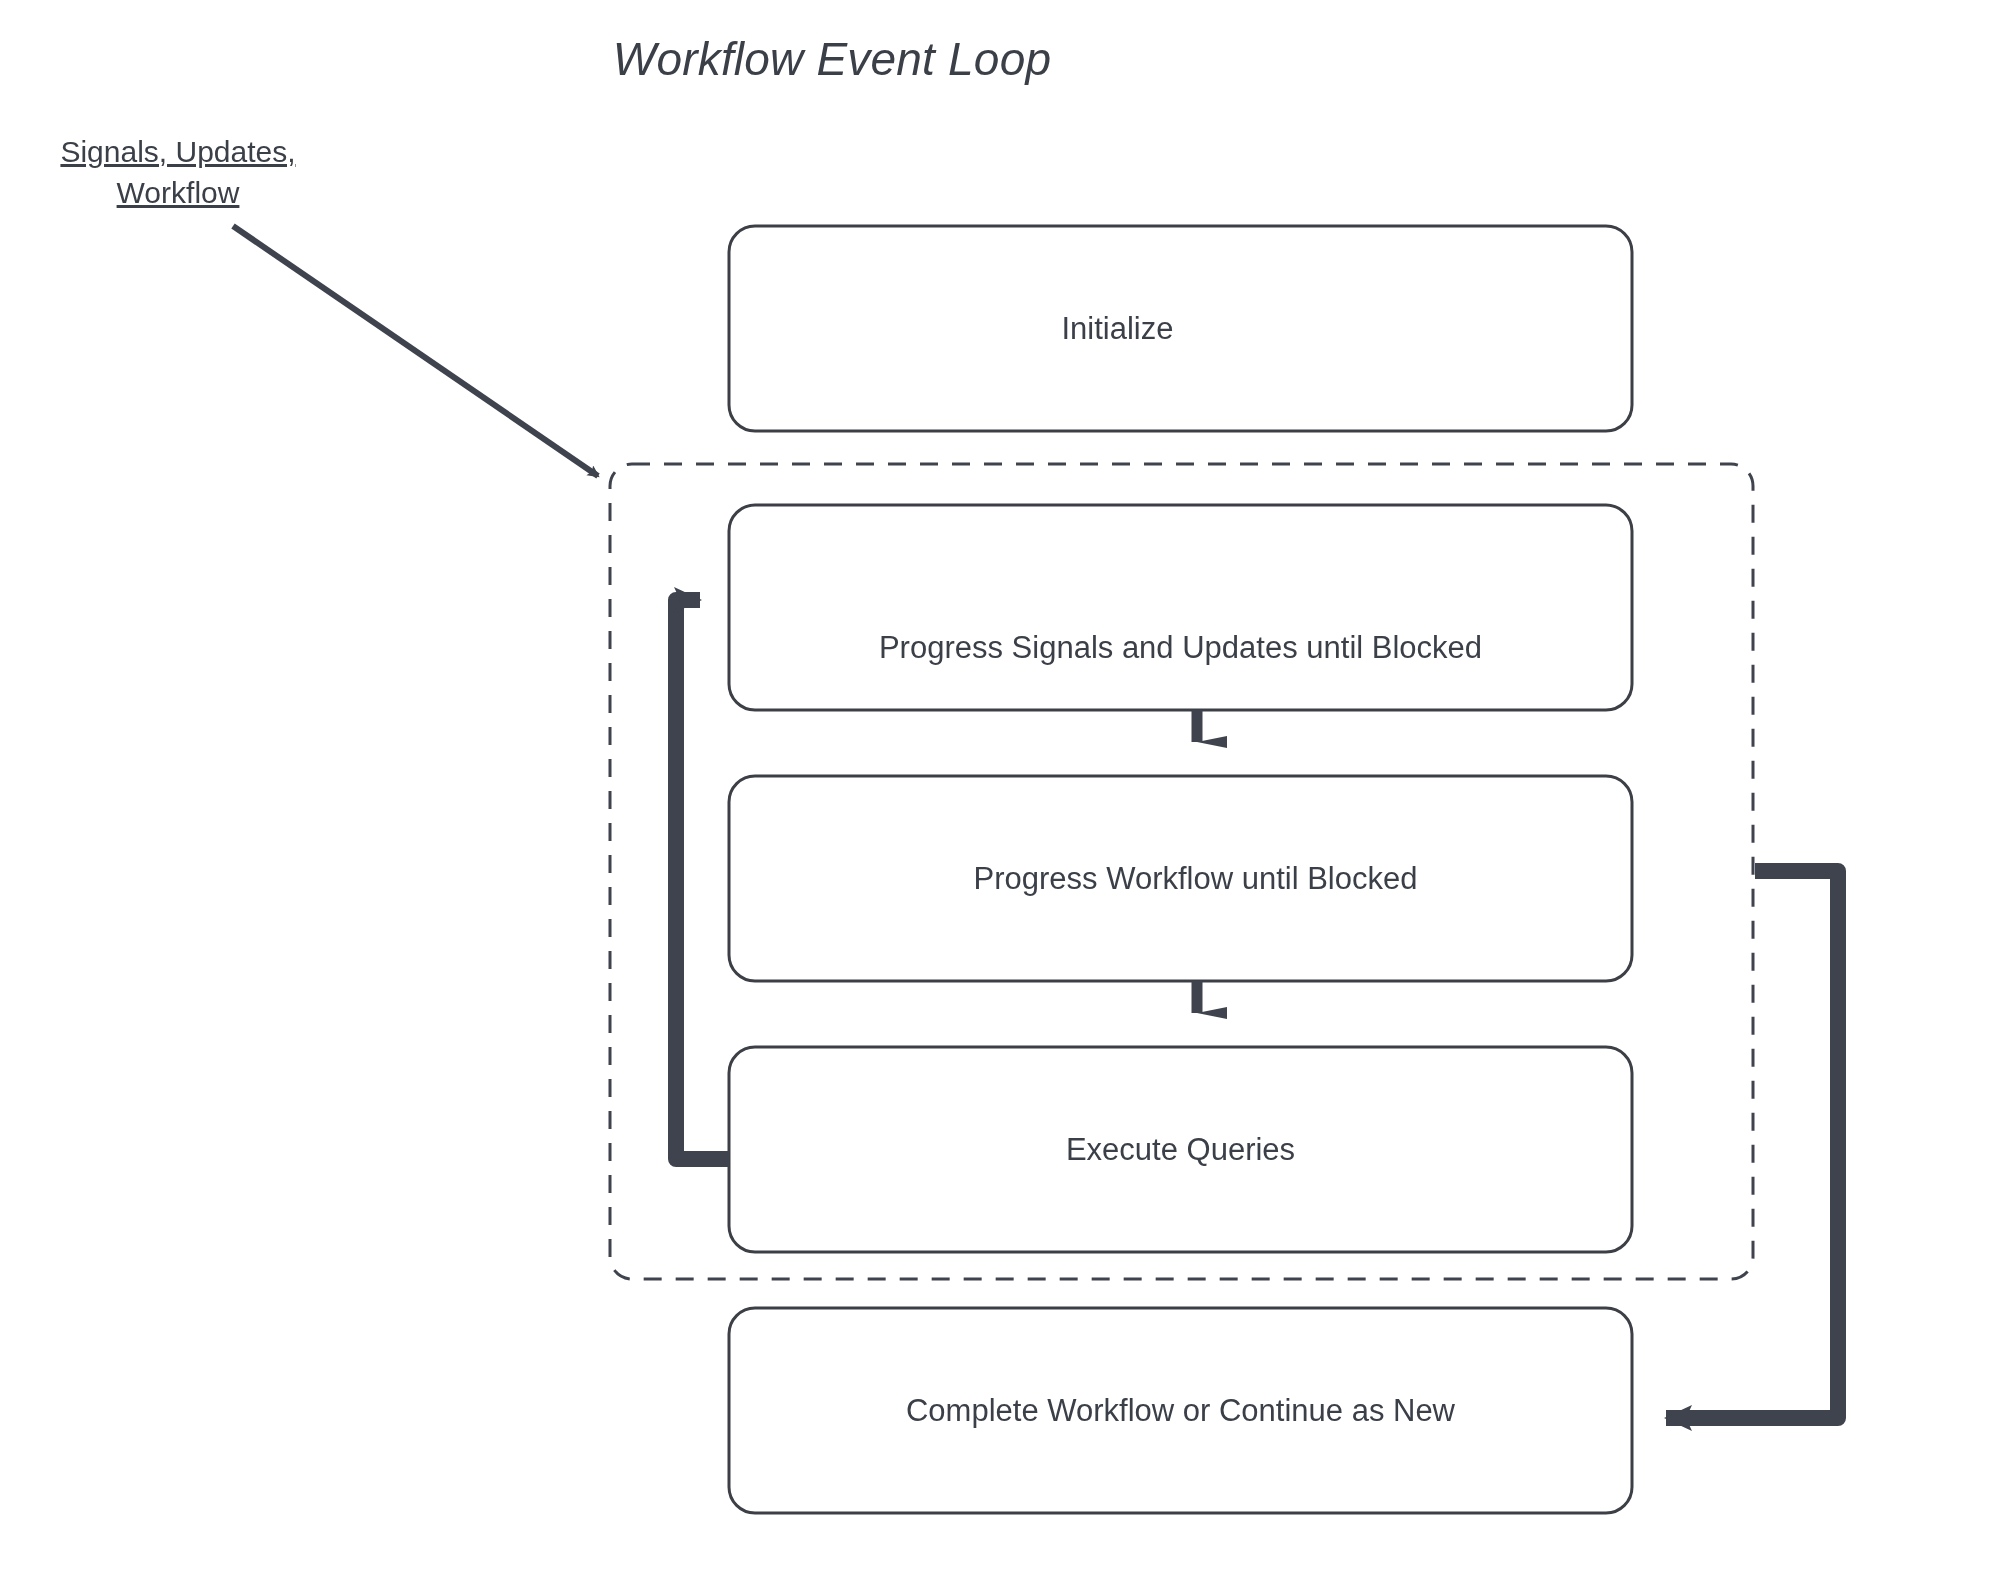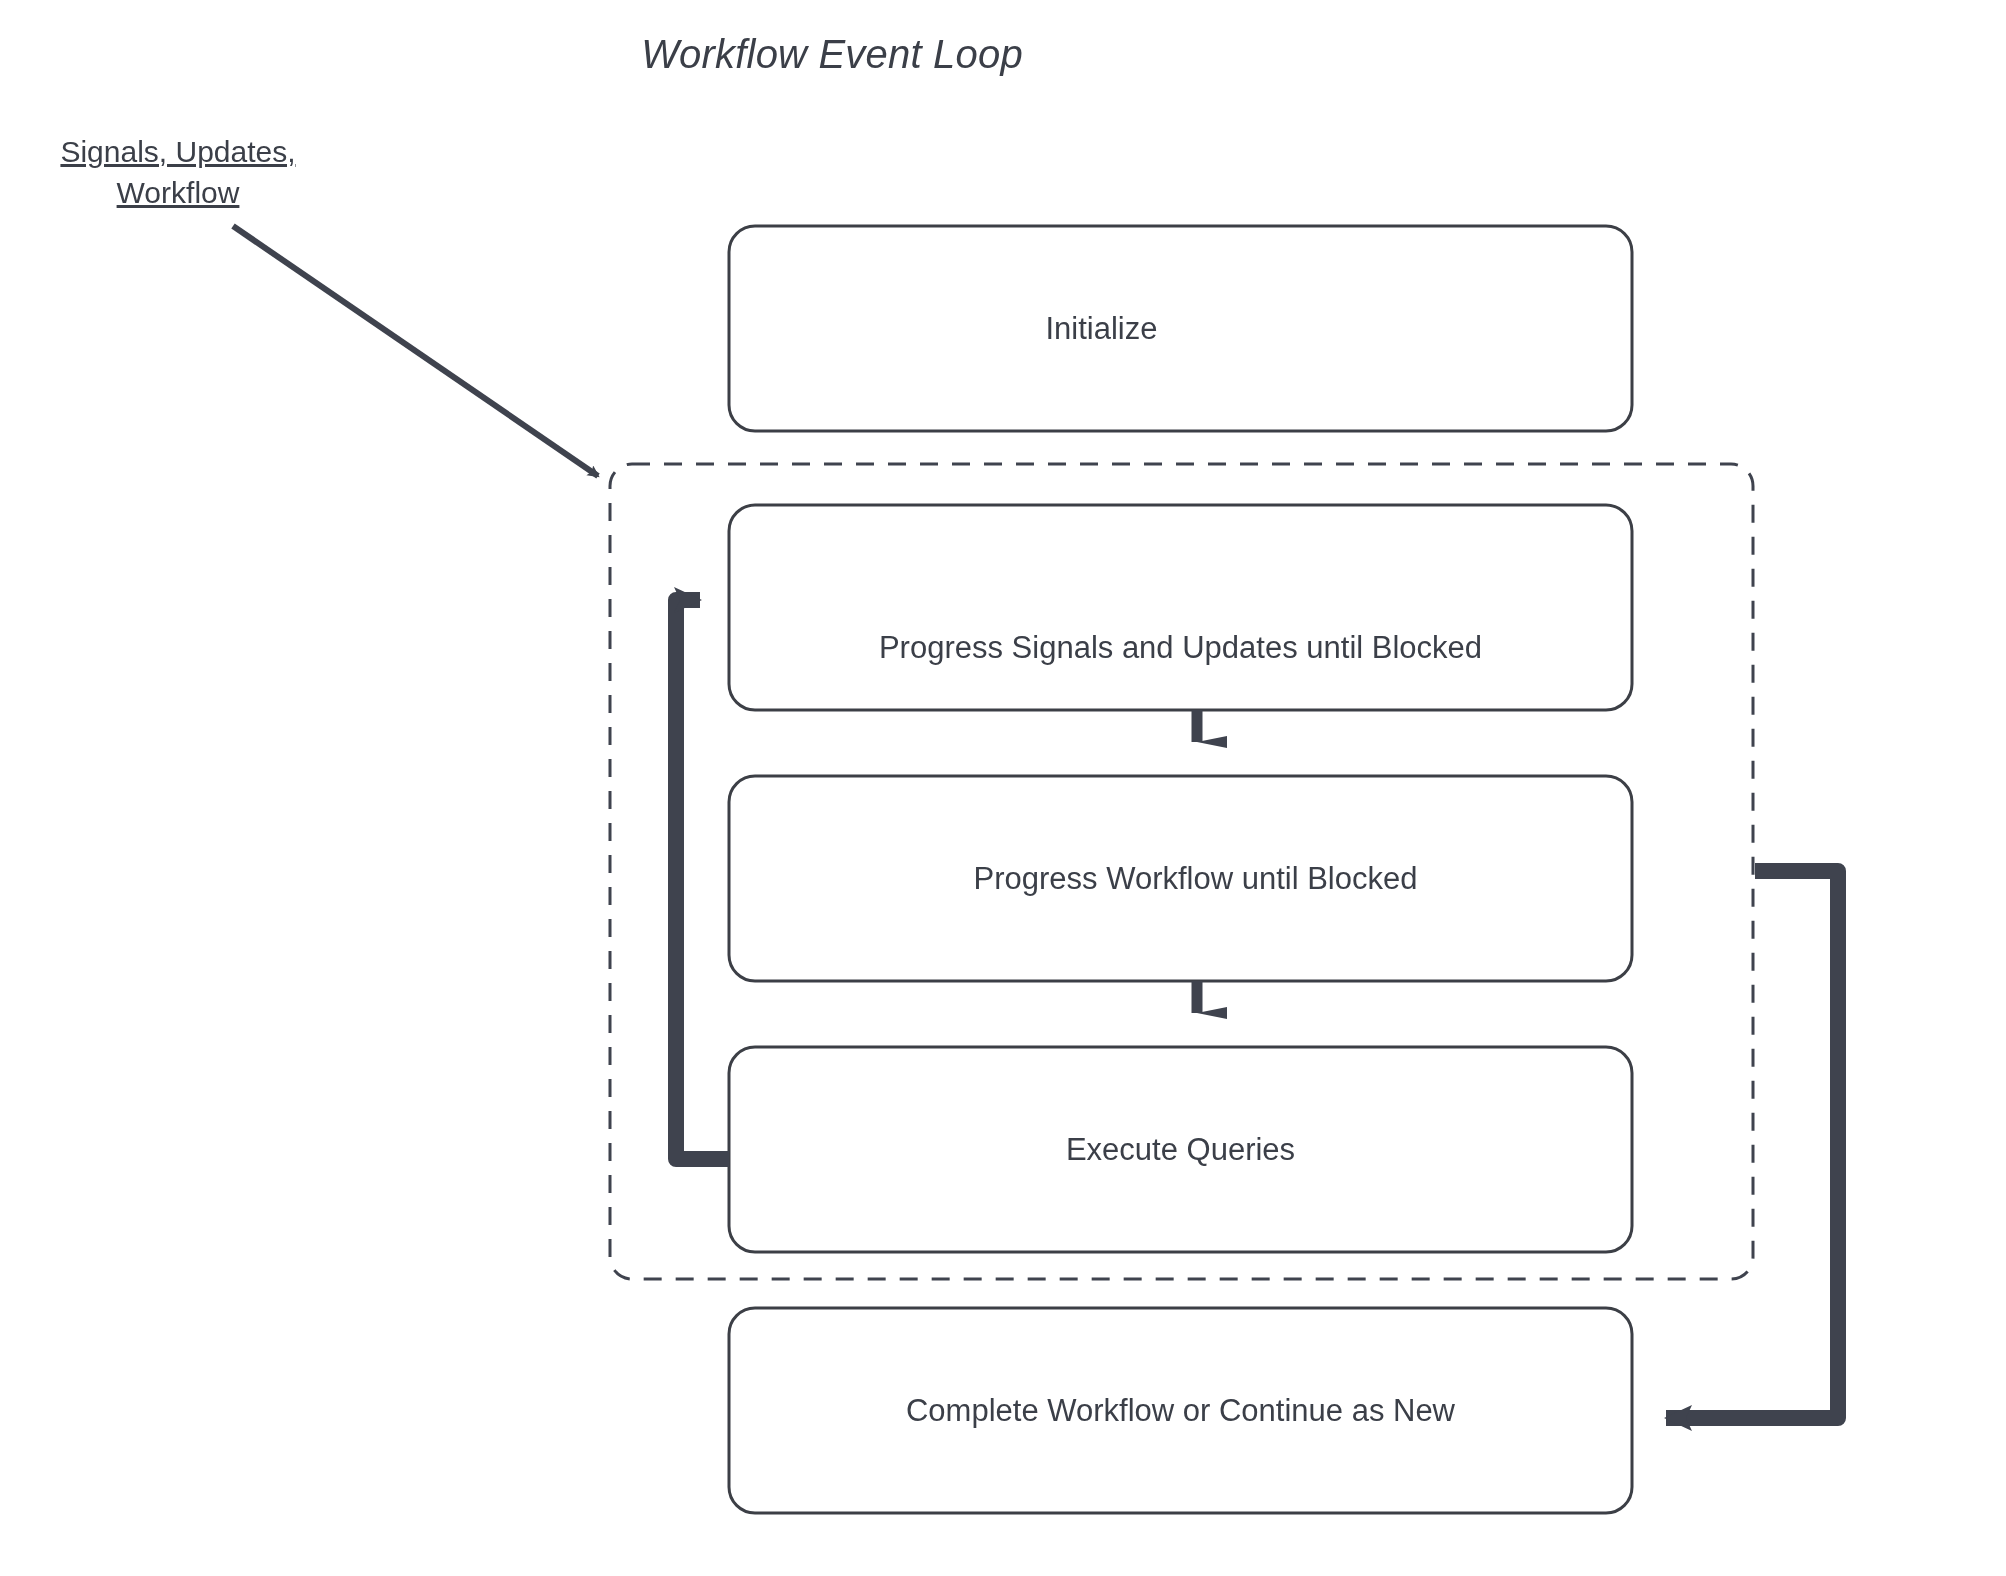--- a/index.html
+++ b/index.html
@@ -36,21 +36,21 @@
     line-height: 1.28;
     pointer-events: none;
     white-space: pre;
   }
   #diagram-title {
     position: absolute;
     left: 0;
     top: 32px;
     width: 1664px;
     text-align: center;
-    font-size: 40px;
+    font-size: 46px;
     font-style: italic;
     color: #3b3f48;
     letter-spacing: 0.2px;
   }
   #external-input-label {
     position: absolute;
     left: 18px;
     top: 132px;
     width: 320px;
     text-align: center;
@@ -102,21 +102,21 @@
 
     <line x1="1197" y1="710" x2="1197" y2="742" stroke="#3f434e" stroke-width="11" marker-end="url(#tri-arrow-down)"></line>
 
     <line x1="1197" y1="981" x2="1197" y2="1013" stroke="#3f434e" stroke-width="11" marker-end="url(#tri-arrow-down)"></line>
 
     <path d="M 729 1159 L 676 1159 L 676 600 L 700 600" fill="none" stroke="#3f434e" stroke-width="16" stroke-linecap="butt" stroke-linejoin="round" marker-end="url(#thick-arrow)"></path>
 
     <path d="M 1755 871 L 1838 871 L 1838 1418 L 1666 1418" fill="none" stroke="#3f434e" stroke-width="16" stroke-linecap="butt" stroke-linejoin="round" marker-end="url(#thick-arrow)"></path>
   </svg>
 
-  <div class="node-label" style="left:729px; top:226px; width:745px; height:205px;">Initialize</div>
+  <div class="node-label" style="left:729px; top:226px; width:745px; height:205px;padding-left:16px;">Initialize</div>
 
   <div class="node-label" style="left:729px; top:505px; width:903px; height:205px;margin-top:40px;">Progress Signals and Updates until Blocked</div>
 
   <div class="node-label" style="left:729px; top:776px; width:903px; height:205px;margin-left:15px;">Progress Workflow until Blocked</div>
 
   <div class="node-label" style="left:729px; top:1047px; width:903px; height:205px;">Execute Queries</div>
 
   <div class="node-label" style="left:729px; top:1308px; width:903px; height:205px;">Complete Workflow or Continue as New</div>
 
 </div>

